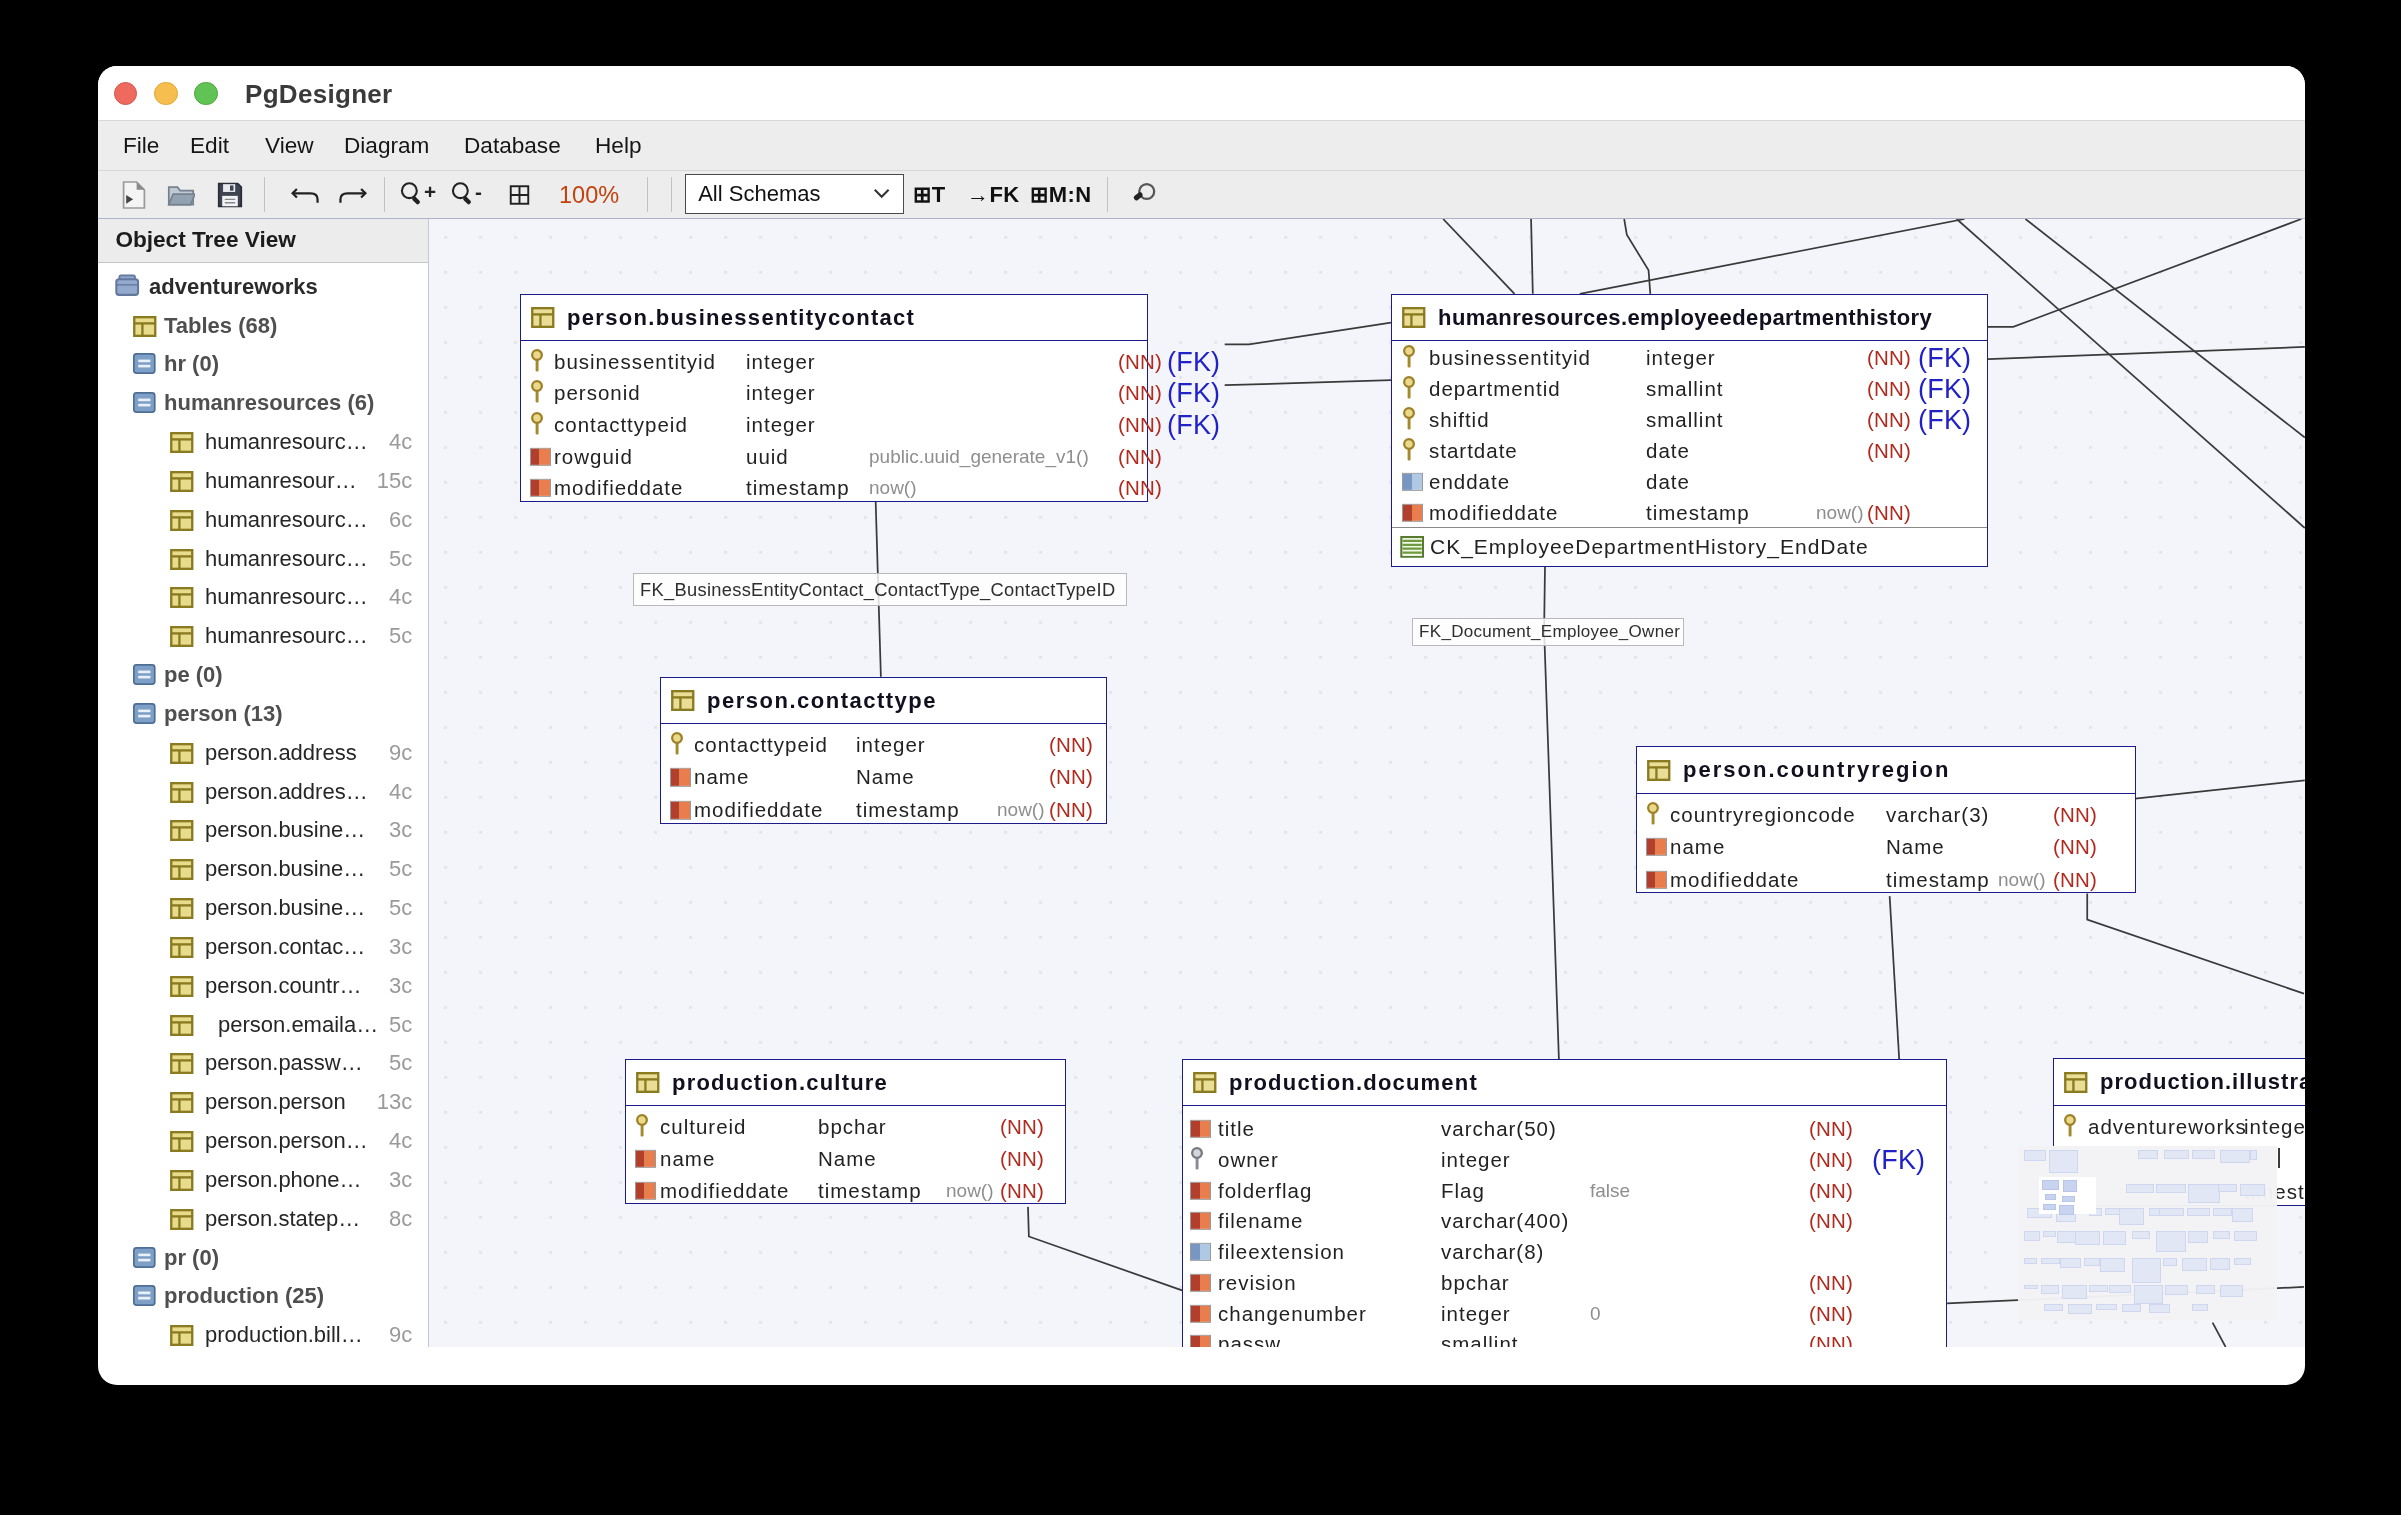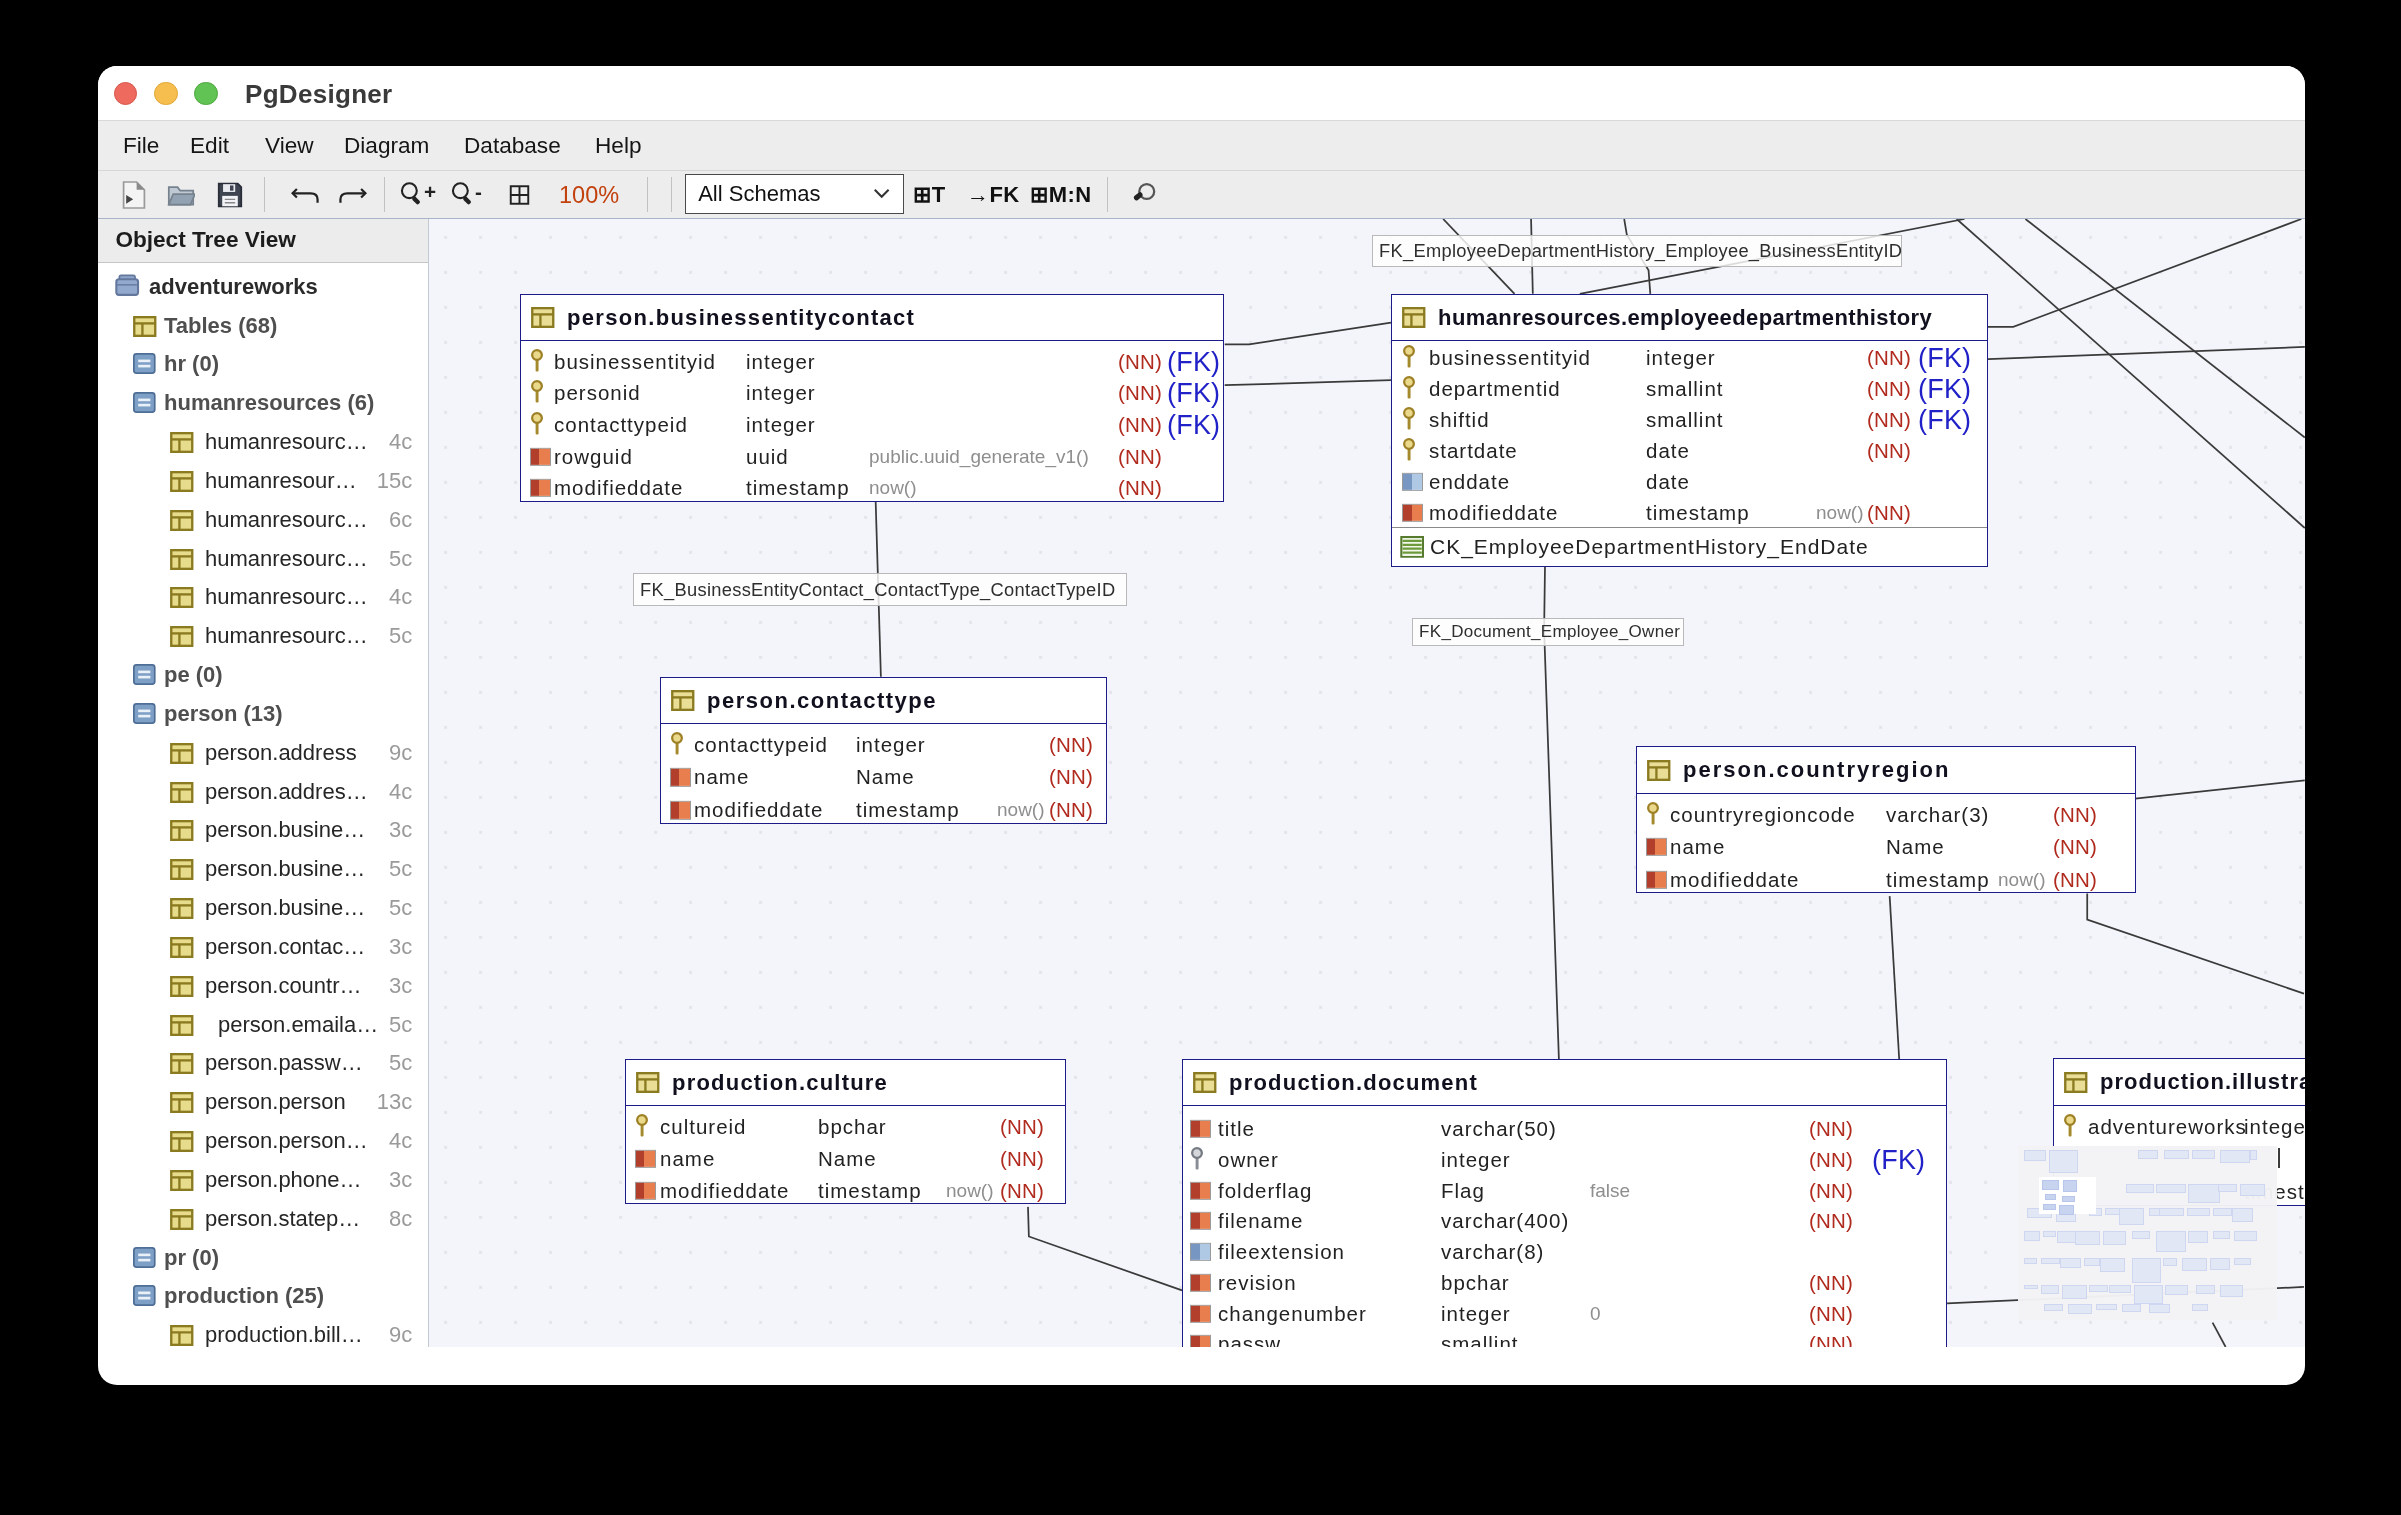--- a/index.html
+++ b/index.html
@@ -389,24 +389,23 @@
         <polyline points="1755,0 2155,355" fill="none" stroke="#3a3a3a" stroke-width="2"></polyline>
         <polyline points="1282,399 1281,472 1298,966" fill="none" stroke="#3a3a3a" stroke-width="2"></polyline>
         <polyline points="1960,666 2155,645" fill="none" stroke="#3a3a3a" stroke-width="2"></polyline>
         <polyline points="1678,778 1689,966" fill="none" stroke="#3a3a3a" stroke-width="2"></polyline>
         <polyline points="1905,775 1905,805 2154,890" fill="none" stroke="#3a3a3a" stroke-width="2"></polyline>
         <polyline points="688,1135 689,1169 865,1231" fill="none" stroke="#3a3a3a" stroke-width="2"></polyline>
         <polyline points="1744,1246 2154,1227" fill="none" stroke="#3a3a3a" stroke-width="2"></polyline>
         <polyline points="2049,1268 2064,1296" fill="none" stroke="#3a3a3a" stroke-width="2"></polyline>
         <polyline points="2125,1064 2125,1089" fill="none" stroke="#3a3a3a" stroke-width="2"></polyline>
       </svg>
-      <div class="fkl" style="left:943px;top:15.7px;width:530px;height:32px;font-size:18.3px">FK_EmployeeDepartmentHistory_Employee_BusinessEntityID</div>
       <div class="fkl" style="left:204px;top:354px;width:494px;height:33px;font-size:18.3px">FK_BusinessEntityContact_ContactType_ContactTypeID</div>
       <div class="fkl" style="left:983px;top:399px;width:272px;height:28px;font-size:17px">FK_Document_Employee_Owner</div>
-      <div class="dt" style="left:91px;top:75px;width:704px;height:208px">
+      <div class="dt" style="left:91px;top:75px;width:628px;height:208px">
         <div class="dh" style="height:46px">
           <svg width="23.5" height="21" viewBox="0 0 30 27" style="flex:none">
             <rect x="1.5" y="1.5" width="27" height="24" fill="#EADE96" stroke="#8A7A20" stroke-width="3"></rect>
             <line x1="1.5" y1="9.5" x2="28.5" y2="9.5" stroke="#8A7A20" stroke-width="3"></line>
             <line x1="12" y1="9.5" x2="12" y2="25.5" stroke="#8A7A20" stroke-width="3"></line>
           </svg>
           <span class="dtt" style="letter-spacing:1.3px">person.businessentitycontact</span>
         </div>
         <div class="drow" style="top:51px;height:32px">
           <svg class="ki" style="left:8.7px" width="14" height="26" viewBox="0 0 16 30">

